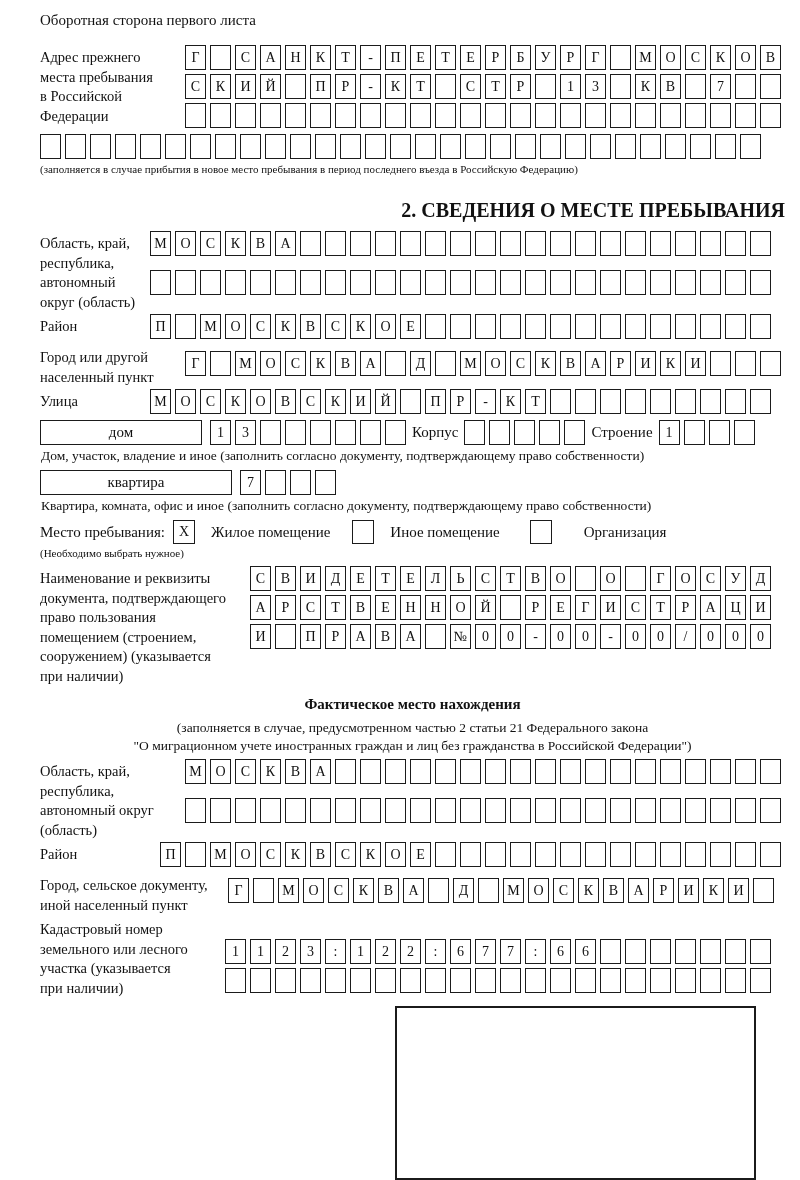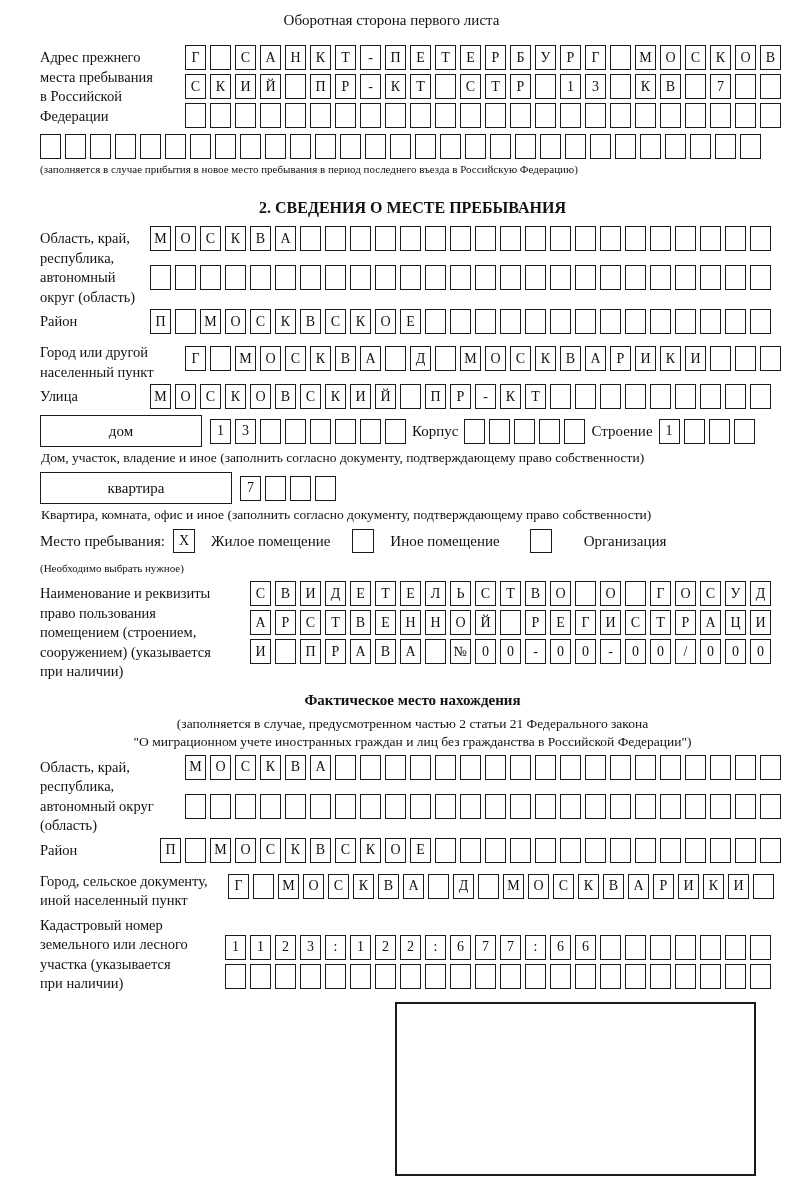--- a/index.html
+++ b/index.html
@@ -1,31 +1,31 @@
 <!DOCTYPE html>
 <html><head>
 <meta charset="utf-8">
 <style>
   html,body{margin:0;padding:0;background:#fff;}
   body{width:800px;min-height:1180px;font-family:"Liberation Serif",serif;color:#111;}
   .page{padding:12px 15px 10px 40px;box-sizing:border-box;width:800px;}
-  .back-note{text-align:center;font-size:15px;padding-right:42px;margin-bottom:16px;}
+  .back-note{text-align:left;font-size:15px;padding-right:42px;margin-bottom:16px;}
   .field{display:flex;align-items:flex-start;margin-bottom:2px;}
   .flabel{font-size:14.5px;line-height:19.5px;padding-top:3px;flex:0 0 auto;box-sizing:border-box;padding-right:6px;}
   .w145{width:145px;} .w110{width:110px;} .w120{width:120px;} .w188{width:188px;} .w185{width:185px;} .w210{width:210px;}
   .rows{flex:1 1 auto;}
   .crow{display:flex;margin-bottom:4px;}
   .cbox{width:21px;height:25px;border:1.8px solid #1b1b1b;margin-right:4px;box-sizing:border-box;
         display:flex;align-items:center;justify-content:center;font-size:14px;flex:0 0 auto;background:#fff;}
   .chkrow .cbox{width:22px;height:24px;}
-  .widebox{border:1.8px solid #1b1b1b;height:32px;box-sizing:border-box;display:flex;align-items:center;
+  .widebox{border:1.8px solid #1b1b1b;height:25px;box-sizing:border-box;display:flex;align-items:center;
         justify-content:center;font-size:15px;flex:0 0 auto;background:#fff;}
   .note{font-size:11px;text-align:left;margin:1px 0 7px;}
   .note-left{font-size:13.5px;margin:0 1px 6px;}
-  .sec-title{font-weight:bold;font-size:16px;text-align:center;margin:24px 0 9px;}
+  .sec-title{font-weight:bold;font-size:20px;text-align:right;margin:24px 0 9px;}
   .sub-title{font-weight:bold;font-size:15px;text-align:center;margin:10px 0 6px;}
   .hrow{display:flex;align-items:center;margin-bottom:3px;}
   .hrow .crow{margin-bottom:0;}
   .inlab{font-size:15px;margin:0 6px 0 2px;}
   .stay{display:flex;align-items:center;font-size:15px;margin:4px 0 2px;}
   .stay .crow{margin:0 12px 0 8px;}
   .stamp-box{border:2px solid #1b1b1b;width:357px;height:170px;margin-left:355px;margin-top:8px;background:#fff;}
   .stamp-note{width:460px;margin-left:332px;text-align:center;font-size:14px;line-height:19px;margin-top:4px;}
   .center-note{font-size:13.5px;text-align:center;line-height:18px;margin-bottom:4px;}
 </style>
@@ -374,25 +374,26 @@
     <span>Жилое помещение</span>
     <div class="crow chkrow" style="margin-left:22px;">
         <span class="cbox"></span>
       </div>
     <span>Иное помещение</span>
     <div class="crow chkrow" style="margin-left:30px;margin-right:28px;">
         <span class="cbox"></span>
       </div>
     <span>Организация</span>
   </div>
-  <div class="note" style="width:560px;margin-top:9px;">(Необходимо выбрать нужное)</div>
+  <div class="note" style="width:560px;margin-top:3px;">(Необходимо выбрать нужное)</div>
 
   <div class="field">
     <div class="flabel w210">
       <div>Наименование и реквизиты</div>
+      <div>документа, подтверждающего</div>
       <div>право пользования</div>
       <div>помещением (строением,</div>
       <div>сооружением) (указывается</div>
       <div>при наличии)</div>
     </div>
     <div class="rows">
       <div class="crow">
           <span class="cbox">С</span>
           <span class="cbox">В</span>
           <span class="cbox">И</span>

